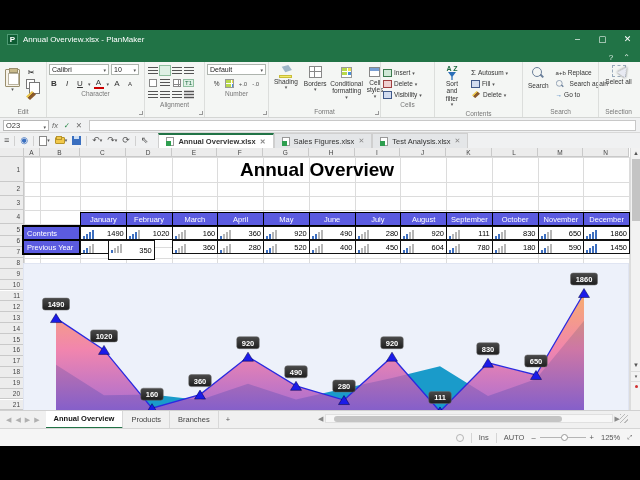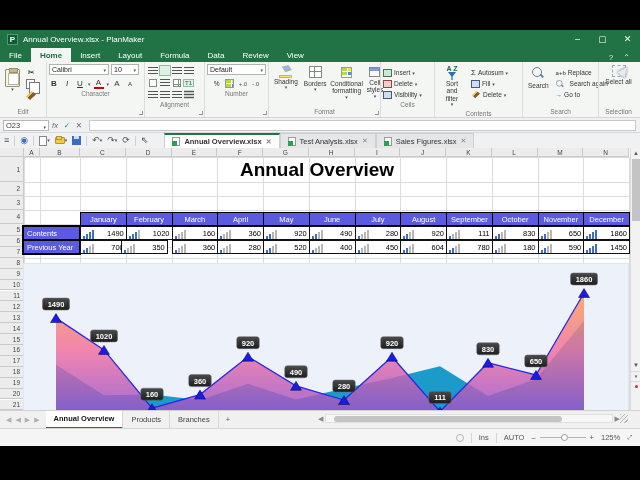--- a/index.html
+++ b/index.html
@@ -78,21 +78,21 @@
   
   #qatrow{position:absolute;left:0;top:103px;width:640px;height:15px;background:#f0f1f2;display:flex;align-items:center;font-size:8px;color:#444;}
   .qat{display:flex;align-items:center;gap:5px;padding:0 4px;}
   .qicon{display:inline-flex;align-items:center;color:#555;font-size:9px;line-height:1;}
   .qsep{width:1px;height:10px;background:#d0d0d0;}
   .page{width:8px;height:10px;background:#fff;border:1px solid #888;}
   .folder{width:10px;height:7px;background:#f2c94c;border:1px solid #b8952a;border-radius:1px;position:relative;}
   .folder:before{content:"";position:absolute;left:0;top:-2px;width:4px;height:2px;background:#f2c94c;border:1px solid #b8952a;}
   .floppy{width:9px;height:9px;background:#3a6fc0;position:relative;}
   .floppy:before{content:"";position:absolute;left:2px;top:0;width:5px;height:3px;background:#cfe0f5;}
-  #doctabs{display:flex;height:15px;margin-left:12px;align-items:center;}
+  #doctabs{display:flex;height:15px;margin-left:6px;align-items:center;}
   .doctab{display:flex;align-items:center;gap:4px;height:15px;padding:0 7px;font-size:7.5px;color:#333;background:#e4e6e8;border:1px solid #cfcfcf;border-bottom:none;}
   .doctab.active{background:#fff;font-weight:bold;border-top:2px solid #217346;}
   .dticon{width:8px;height:9px;background:#fff;border:1px solid #999;position:relative;}
   .dticon:before{content:"";position:absolute;left:-1px;bottom:-1px;width:5px;height:5px;background:#2e9e4f;}
   .dtclose{color:#888;font-size:7px;}
 
   
   #sheet{position:absolute;left:0;top:118px;width:640px;height:262px;background:#fff;}
   #corner{position:absolute;left:0;top:0;width:24px;height:9px;background:#ececec;border-right:1px solid #c9c9c9;border-bottom:1px solid #c9c9c9;}
   .colhdr{position:absolute;top:0;height:9px;background:#ececec;border-right:1px solid #c9c9c9;border-bottom:1px solid #c9c9c9;
@@ -149,30 +149,20 @@
     <div id="pm-logo">P</div>
     <span>Annual Overview.xlsx - PlanMaker</span>
     <div class="winbtns">
       <div class="winbtn">–</div>
       <div class="winbtn">▢</div>
       <div class="winbtn">✕</div>
     </div>
   </div>
 
   <div id="menurow">
-    <div id="menu-tabs" style="display:flex;height:14px;">
-          <div class="menutab">File</div>
-          <div class="menutab active">Home</div>
-          <div class="menutab">Insert</div>
-          <div class="menutab">Layout</div>
-          <div class="menutab">Formula</div>
-          <div class="menutab">Data</div>
-          <div class="menutab">Review</div>
-          <div class="menutab">View</div>
-        </div>
     <div id="menu-right">
       <span>?</span>
       <span>⌃</span>
     </div>
   </div>
 
   <div id="ribbon">
 
     <div class="rgroup" style="width:46px">
       <div class="gbody" style="gap:3px;padding-top:2px;">
@@ -397,26 +387,26 @@
       <span class="qicon">⇖</span>
     </div>
     <div id="doctabs">
           <div class="doctab active">
             <span class="dticon"></span>
             <span>Annual Overview.xlsx</span>
             <span class="dtclose">✕</span>
           </div>
           <div class="doctab">
             <span class="dticon"></span>
-            <span>Test Analysis.xlsx</span>
+            <span>Sales Figures.xlsx</span>
             <span class="dtclose">✕</span>
           </div>
           <div class="doctab">
             <span class="dticon"></span>
-            <span>Sales Figures.xlsx</span>
+            <span>Test Analysis.xlsx</span>
             <span class="dtclose">✕</span>
           </div>
         </div>
   </div>
 
   <div id="sheet">
     <div id="corner"></div>
     <div id="colheaders">
           <div class="colhdr" style="left: 24px; width: 16px;">A</div>
           <div class="colhdr" style="left: 40px; width: 40px;">B</div>
@@ -621,21 +611,21 @@
           <div class="tcell lbl" style="left: -1px; top: 27px; width: 59px; height: 16px;">Previous Year</div>
           <div class="tcell val" style="left: 57px; top: 28px; width: 46.75px; height: 14px;">
             <span class="mini"><svg width="11" height="9">
                 <rect x="0" y="6" width="2" height="3" fill="#3e6fbf"></rect>
                 <rect x="3" y="4" width="2" height="5" fill="#3e6fbf"></rect>
                 <rect x="6" y="2" width="2" height="7" fill="#b6b6b6"></rect>
                 <rect x="9" y="0" width="2" height="9" fill="#b6b6b6"></rect>
               </svg></span>
             <span>700</span>
           </div>
-          <div class="tcell val" style="left: 98px; top: 28px; width: 46.75px; height: 14px;">
+          <div class="tcell val" style="left: 85px; top: 28px; width: 46.75px; height: 20px;">
             <span class="mini"><svg width="11" height="9">
                 <rect x="0" y="6" width="2" height="3" fill="#3e6fbf"></rect>
                 <rect x="3" y="4" width="2" height="5" fill="#b6b6b6"></rect>
                 <rect x="6" y="2" width="2" height="7" fill="#b6b6b6"></rect>
                 <rect x="9" y="0" width="2" height="9" fill="#b6b6b6"></rect>
               </svg></span>
             <span>350</span>
           </div>
           <div class="tcell val" style="left: 148.5px; top: 28px; width: 46.75px; height: 14px;">
             <span class="mini"><svg width="11" height="9">

